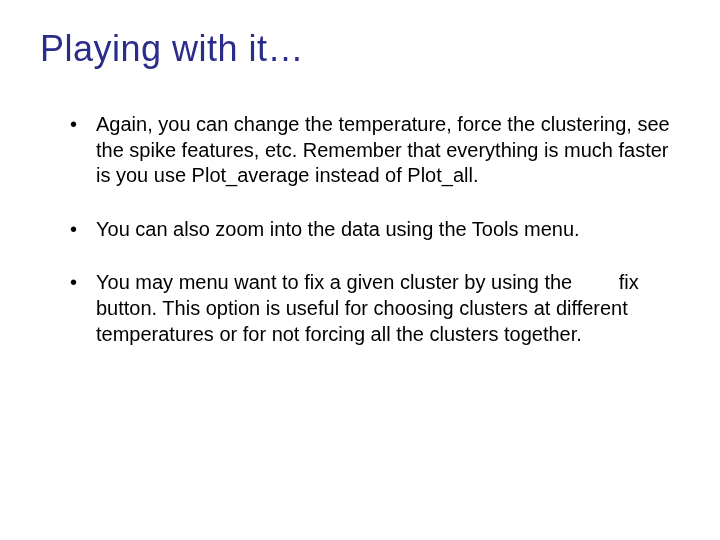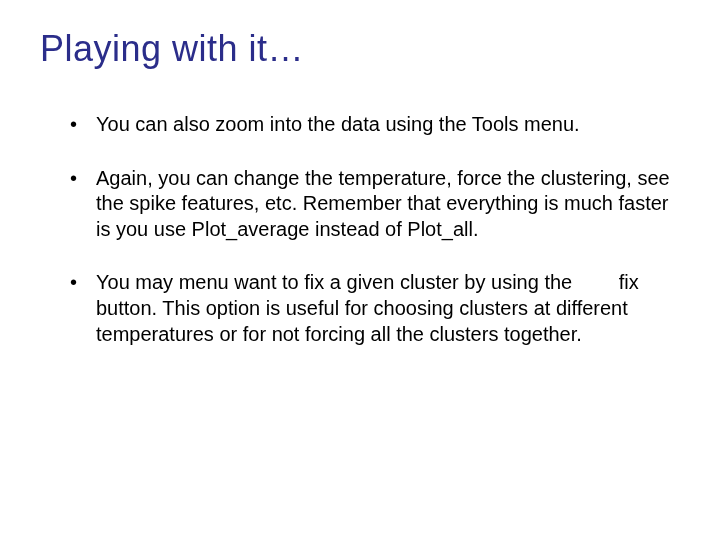--- a/index.html
+++ b/index.html
@@ -52,19 +52,19 @@
     
   }
 </style>
 </head>
 <body>
 
 <div class="slide">
   <h1 class="title">Playing with it…</h1>
 
   <ul class="bullets">
+    <li>Again, you can change the temperature, force the clustering, see the spike features, etc. Remember that everything is much faster is you use Plot_average instead of Plot_all.</li>
     <li>You can also zoom into the data using the Tools menu.</li>
-    <li>Again, you can change the temperature, force the clustering, see the spike features, etc. Remember that everything is much faster is you use Plot_average instead of Plot_all.</li>
     <li>
       <span class="item3-prefix">You may menu want to fix a given cluster by using the </span><span class="underline">fix button</span><span class="item3-suffix">. This option is useful for choosing clusters at different temperatures or for not forcing all the clusters together.</span>
     </li>
   </ul>
 </div>
 
 </body></html>

